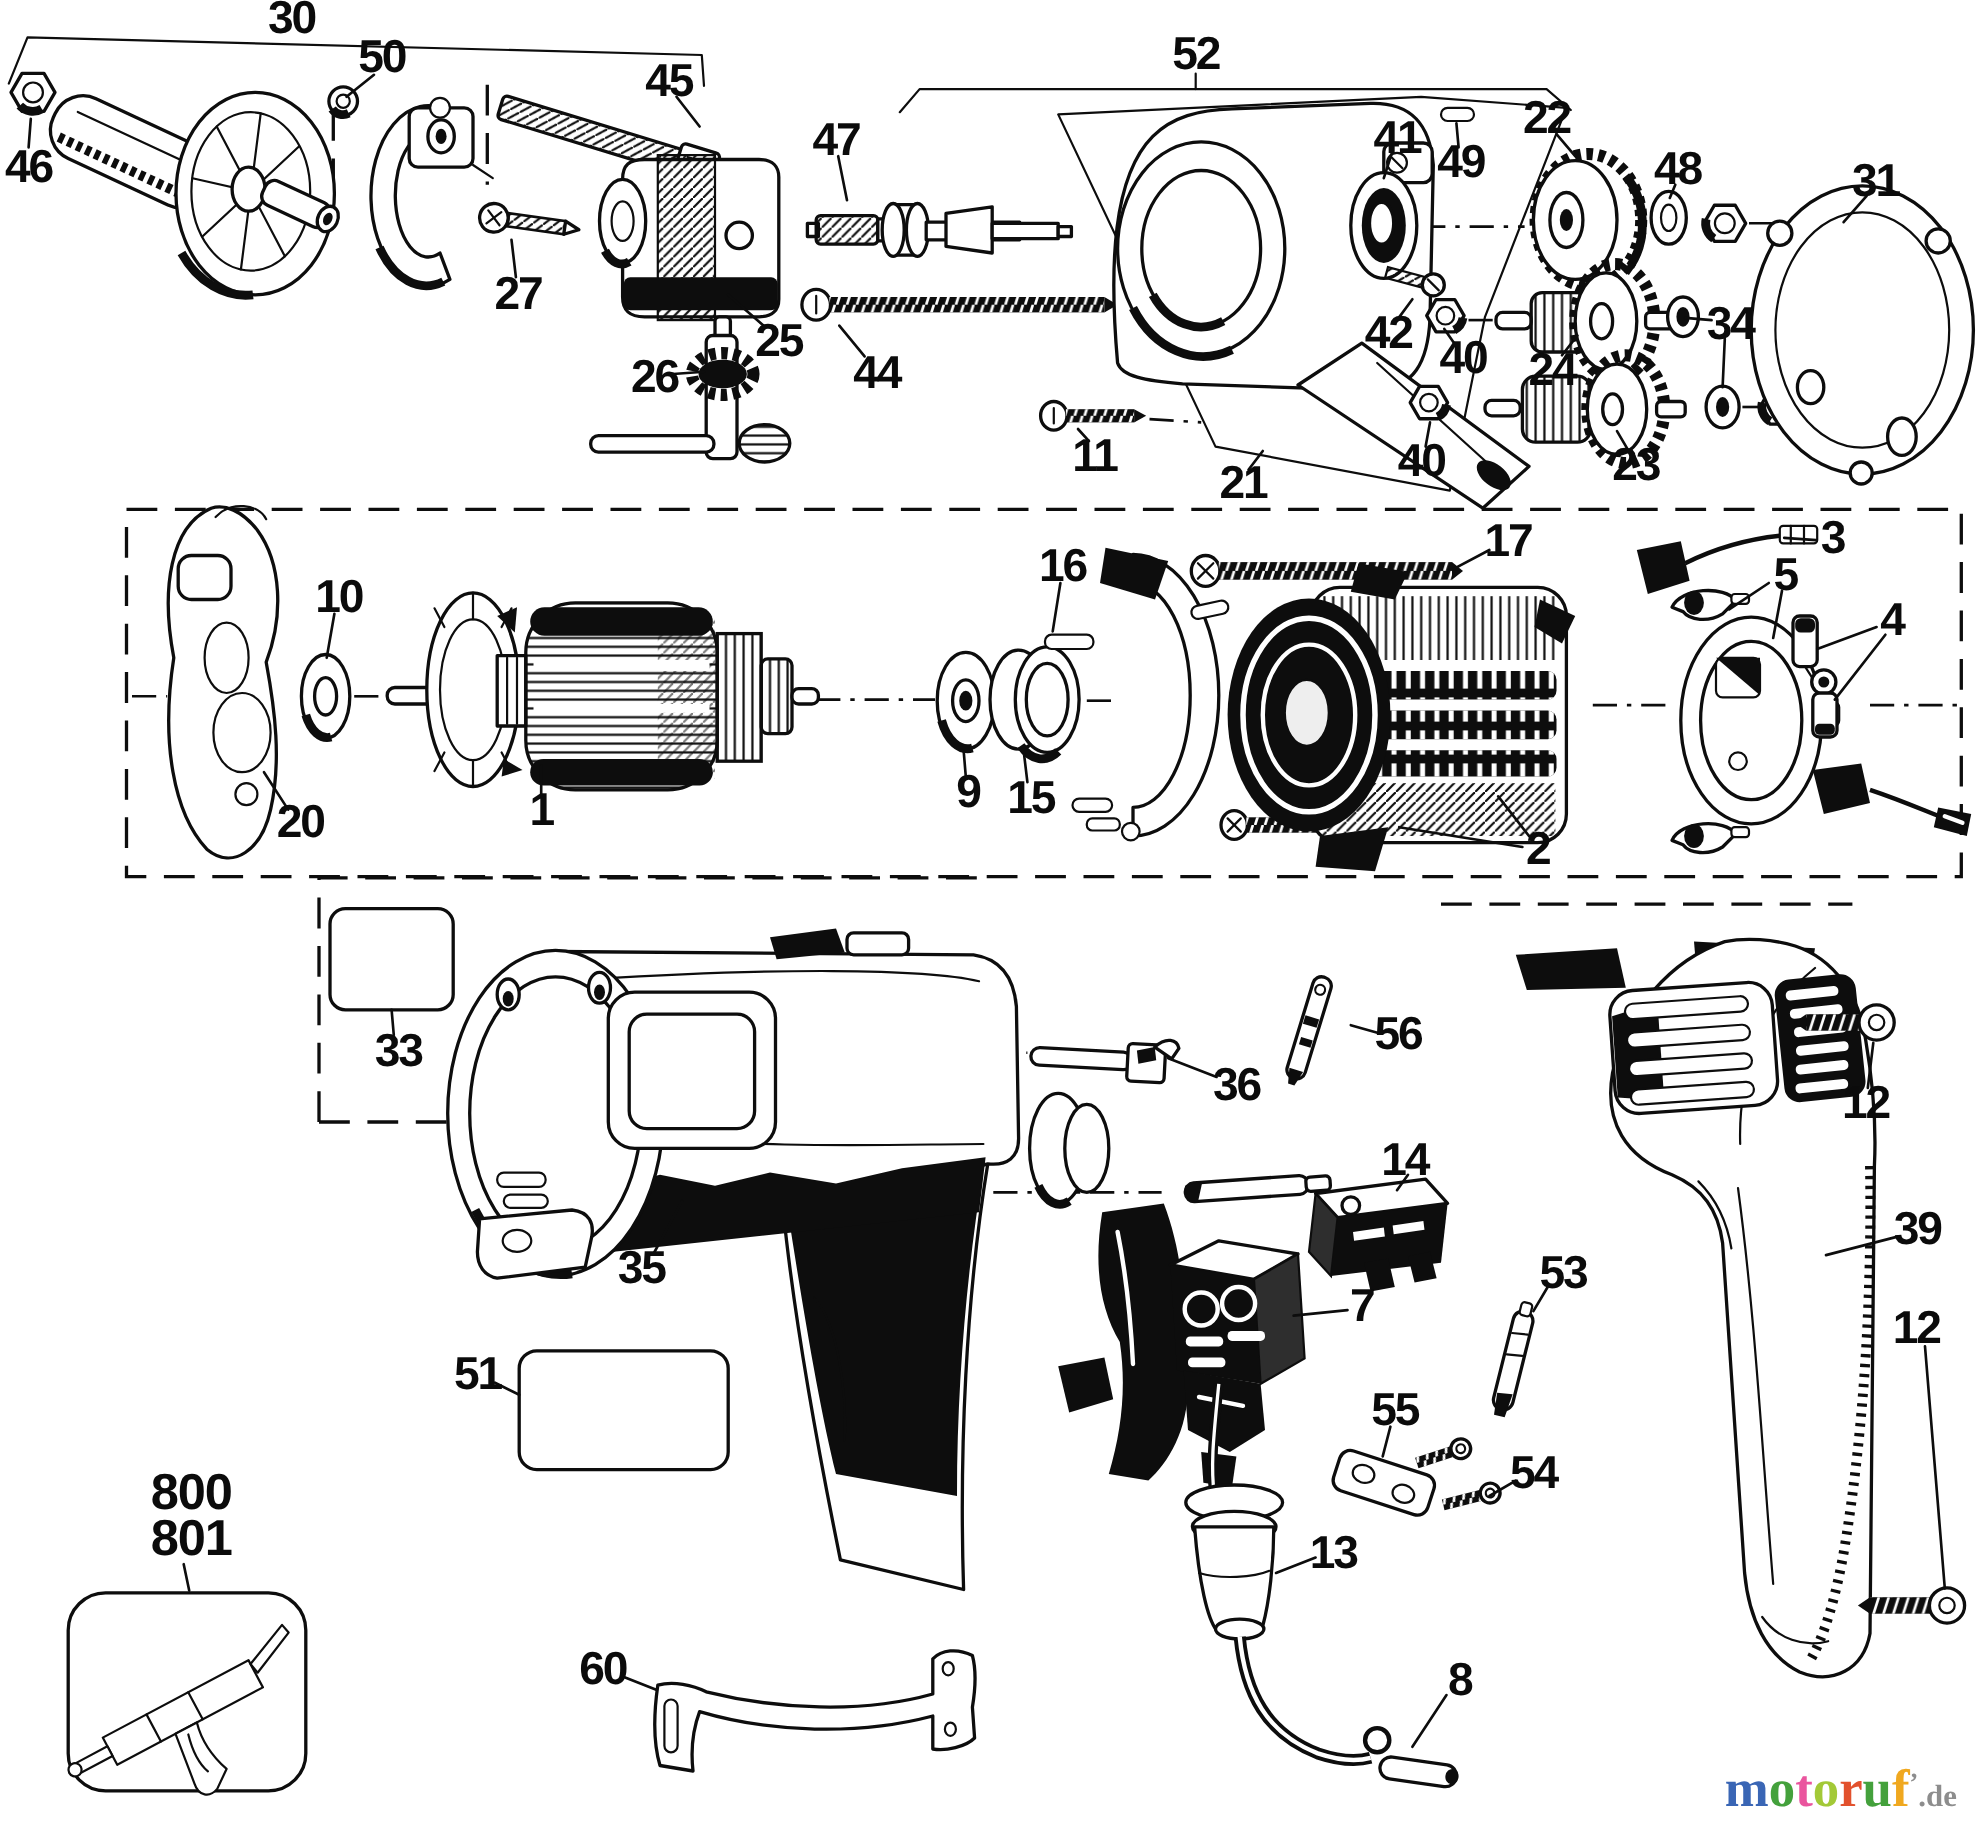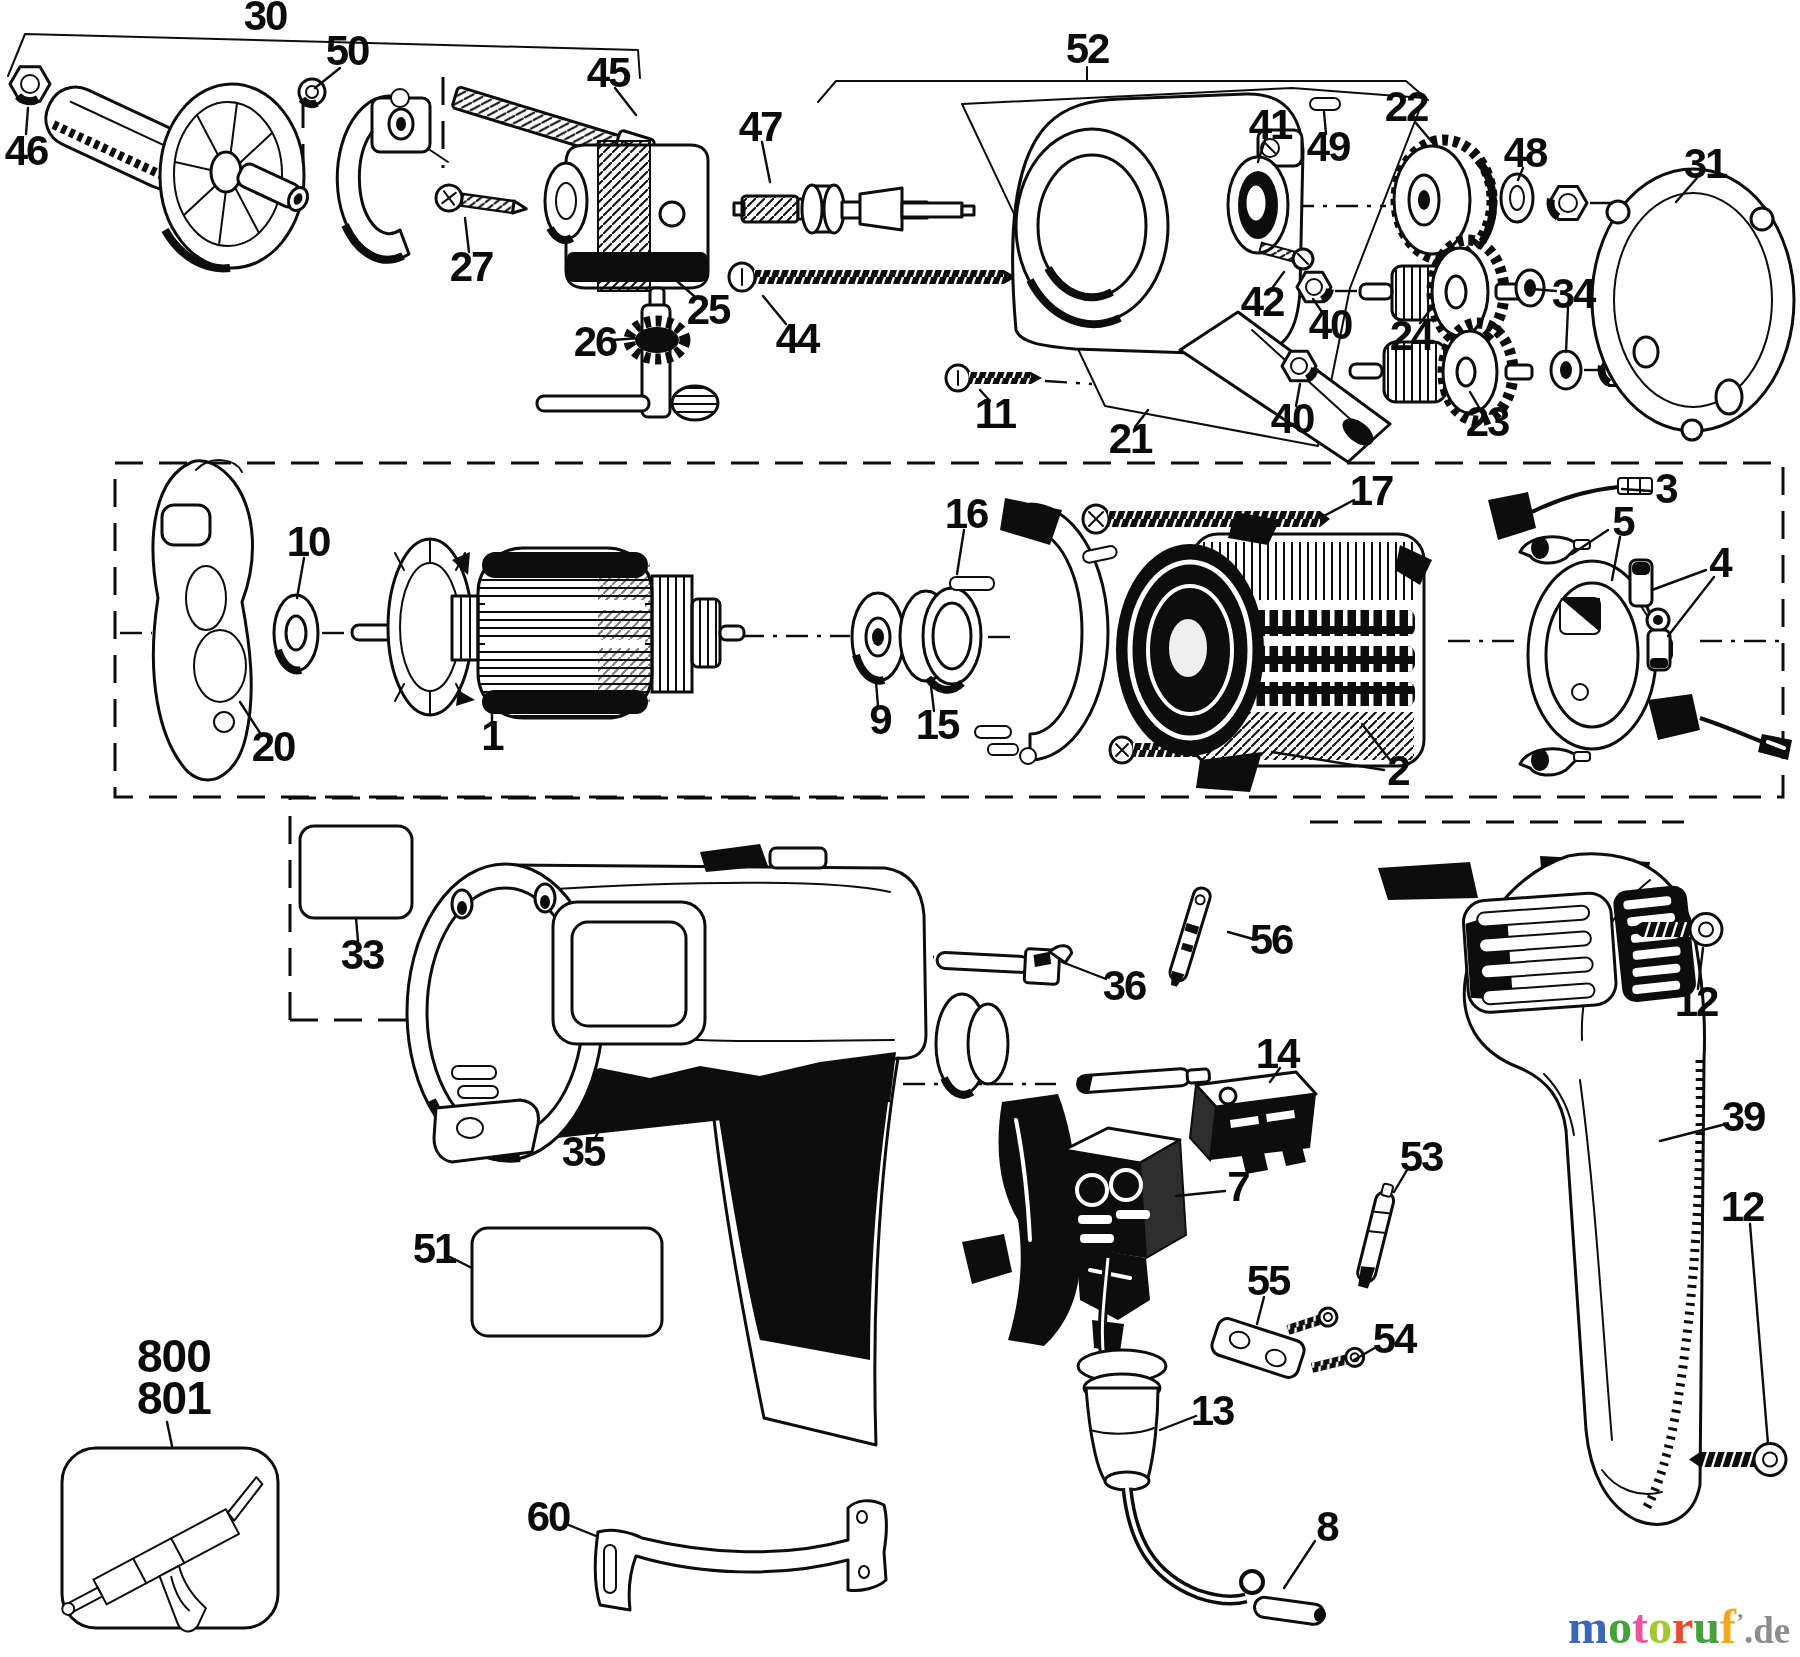--- a/index.html
+++ b/index.html
@@ -25,21 +25,21 @@
   }
   .inset-code {
     font-family:"Liberation Sans", sans-serif; font-weight:bold; font-size:46px;
     fill:#0b0b0b; text-anchor:start; letter-spacing:-1px;
   }
   #watermark {
     position:absolute; left:1568px; top:1603px; width:230px;
     font-family:"Liberation Serif", serif; font-weight:bold; font-size:48px;
     white-space:nowrap; line-height:1;
   }
-  #watermark .suffix { font-size:37px; font-weight:bold; }
+  #watermark .suffix { font-size:28px; font-weight:bold; }
   #watermark .tick { font-size:24px; vertical-align:14px; }
 </style>
 </head>
 <body>
 
 <div id="page">
 <svg width="1800" height="1657" viewBox="0 0 1800 1657">
   <defs>
     <pattern id="pat-hatch" width="9" height="9" patternUnits="userSpaceOnUse">
       <path d="M0,9 L9,0" stroke="#0d0d0d" stroke-width="2"></path>

